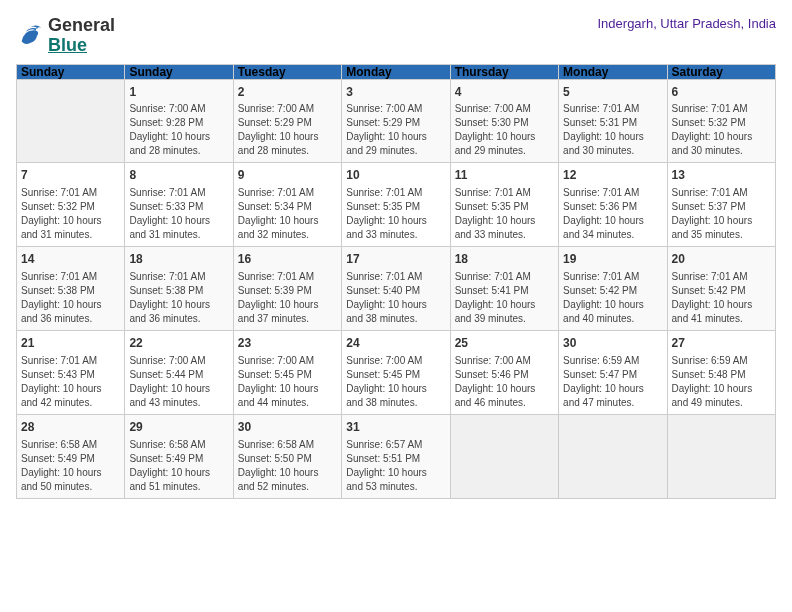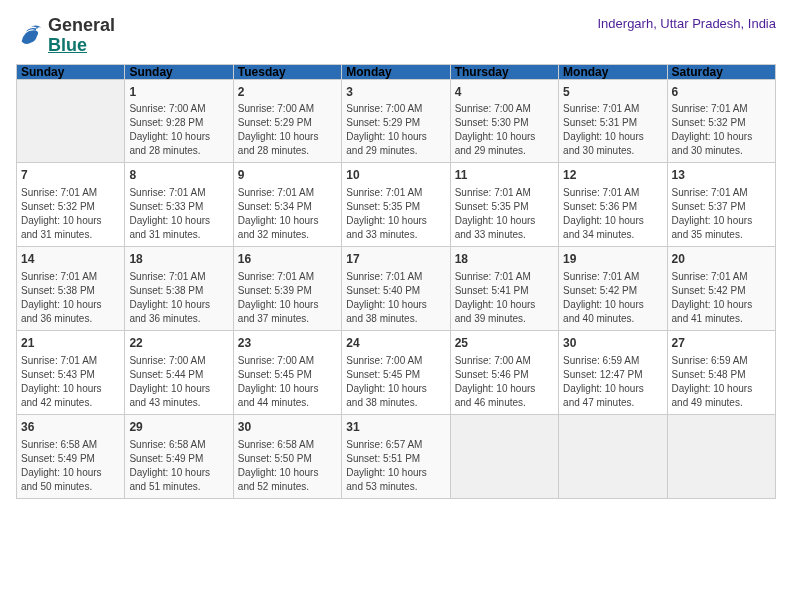--- a/index.html
+++ b/index.html
@@ -348,38 +348,38 @@
             <span>Sunrise: 7:00 AM</span><br>
             <span>Sunset: 5:46 PM</span><br>
             <span>Daylight: 10 hours</span><br>
             <span>and 46 minutes.</span>
           </div>
         </td>
         <td>
           <span class="day-num">30</span>
           <div class="cell-content">
             <span>Sunrise: 6:59 AM</span><br>
-            <span>Sunset: 12:47 PM</span><br>
+            <span>Sunset: 5:47 PM</span><br>
             <span>Daylight: 10 hours</span><br>
             <span>and 47 minutes.</span>
           </div>
         </td>
         <td>
           <span class="day-num">27</span>
           <div class="cell-content">
             <span>Sunrise: 6:59 AM</span><br>
             <span>Sunset: 5:48 PM</span><br>
             <span>Daylight: 10 hours</span><br>
             <span>and 49 minutes.</span>
           </div>
         </td>
       </tr>
       <tr>
         <td>
-          <span class="day-num">36</span>
+          <span class="day-num">28</span>
           <div class="cell-content">
             <span>Sunrise: 6:58 AM</span><br>
             <span>Sunset: 5:49 PM</span><br>
             <span>Daylight: 10 hours</span><br>
             <span>and 50 minutes.</span>
           </div>
         </td>
         <td>
           <span class="day-num">29</span>
           <div class="cell-content">

